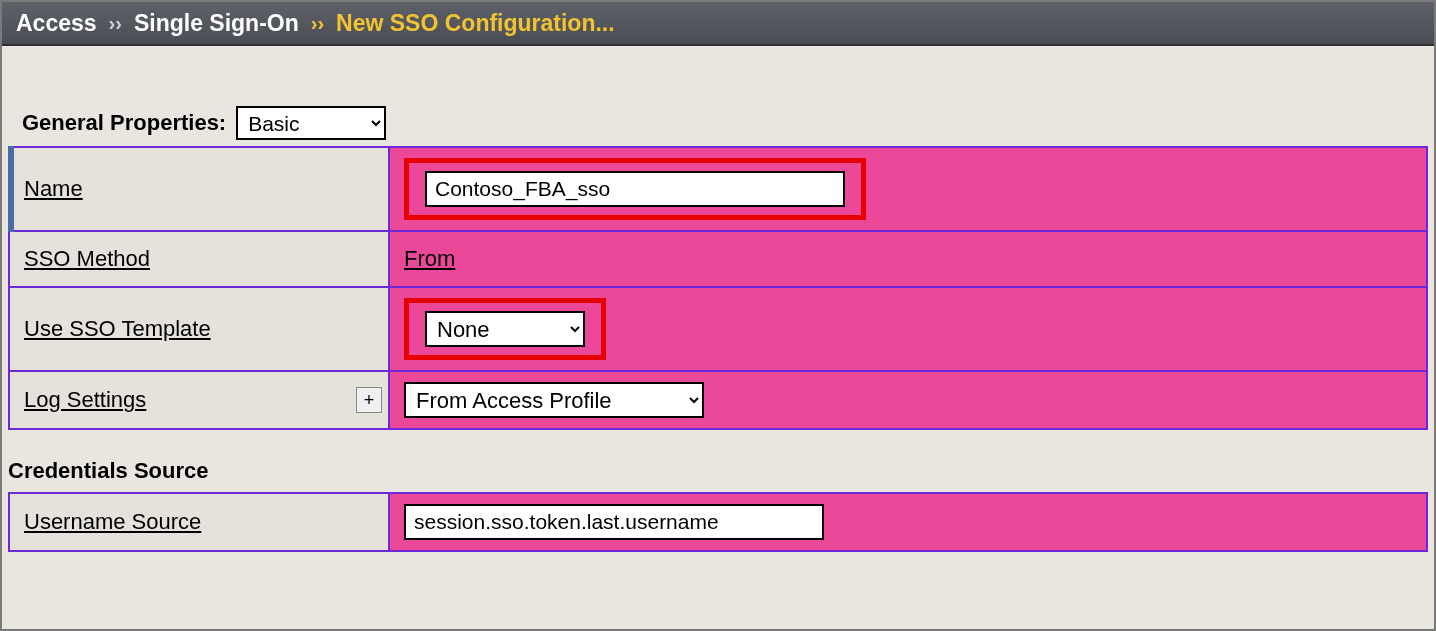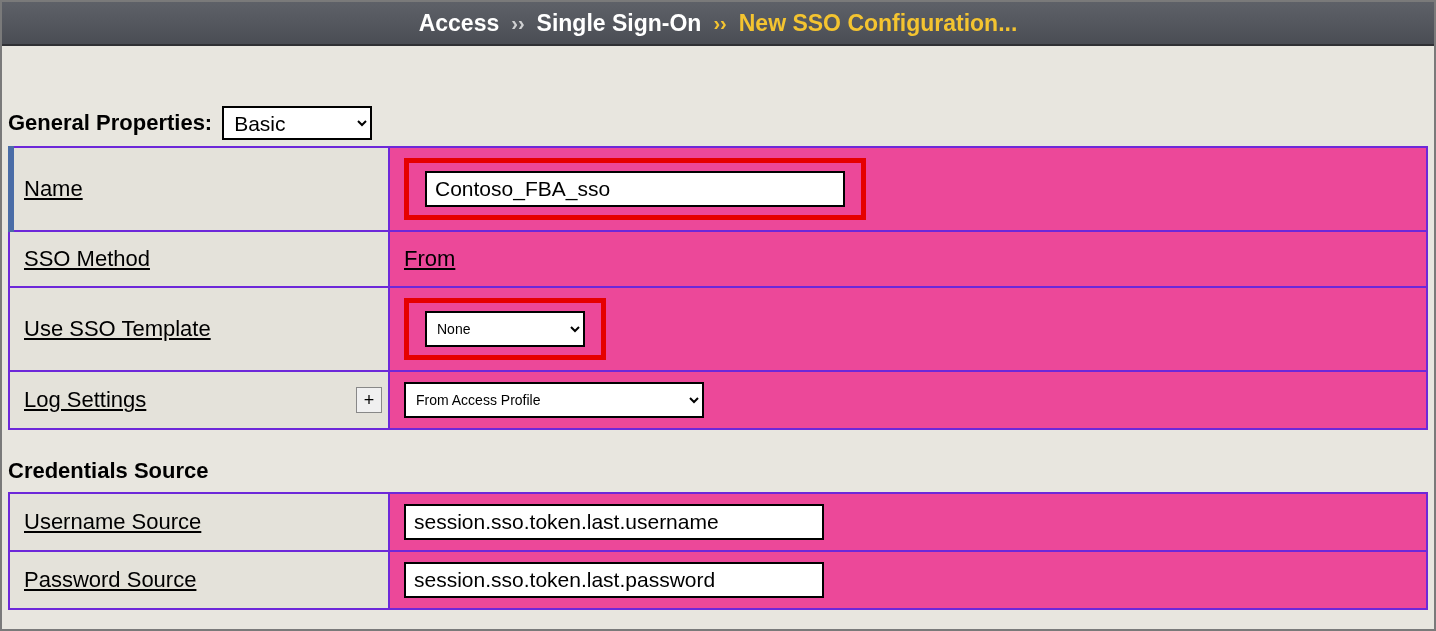--- a/index.html
+++ b/index.html
@@ -18,38 +18,37 @@
 
   
   .header {
     background: linear-gradient(#5e6168, #4a4d54);
     height: 44px;
     display: flex;
     align-items: center;
     padding: 0 14px;
     gap: 12px;
     border-bottom: 2px solid #2f3034;
-    justify-content: center;
   }
   .crumb {
     font-size: 23px;
     font-weight: bold;
     color: #ffffff;
   }
   .crumb-sep {
     color: #cfd0d2;
     font-size: 20px;
     font-weight: bold;
   }
   .crumb-sep.gold { color: #f4c430; }
   .crumb.current { color: #f4c430; }
 
   
   .section-row {
-    padding: 24px 10px 6px 6px;
+    padding: 24px 10px 6px 20px;
     display: flex;
     align-items: center;
     gap: 10px;
   }
   .section-title {
     font-size: 22px;
     font-weight: bold;
     color: #000;
   }
   .section-title2 {
@@ -63,21 +62,21 @@
     height: 34px;
     border: 2px solid #000;
     font-size: 21px;
     padding: 2px 6px;
     background: #fff;
     min-width: 150px;
   }
   select.form-select {
     height: 36px;
     border: 2px solid #000;
-    font-size: 14px;
+    font-size: 22px;
     padding: 2px 6px;
     background: #fff;
   }
   .sel-sm { min-width: 160px; }
   .sel-md { min-width: 300px; }
 
   input.form-input {
     height: 36px;
     border: 2px solid #000;
     font-size: 21px;
@@ -209,24 +208,16 @@
   <table class="form-table">
     <tbody>
         <tr>
       <td class="label-cell">
         <span>Username Source</span>
       </td>
       <td class="value-cell">
         <input class="form-input" value="session.sso.token.last.username" style="">
       </td>
     </tr>
-    <tr>
-      <td class="label-cell">
-        <span>Password Source</span>
-      </td>
-      <td class="value-cell">
-        <input class="form-input" value="session.sso.token.last.password" style="">
-      </td>
-    </tr>
   </tbody>
     </table>
 
 </div>
 
 </body></html>

